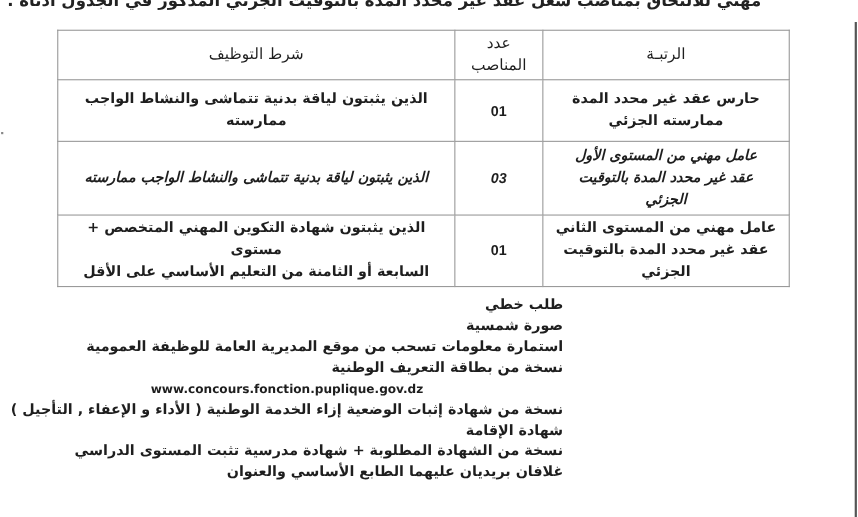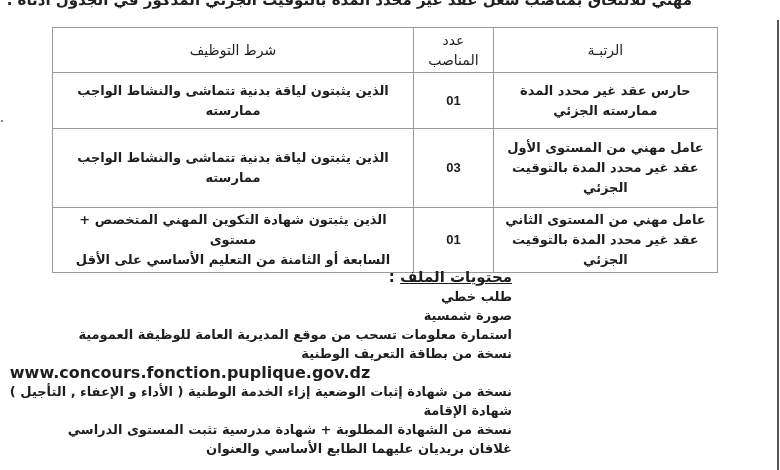--- a/index.html
+++ b/index.html
@@ -23,34 +23,34 @@
   table.jobs td, table.jobs th {
     border: 1.5px solid #9a9a9a; text-align: center; vertical-align: middle;
     font-size: 13px; font-weight: bold; padding: 0 4px; line-height: 20px; color: #1e1e1e;
   }
   table.jobs th { font-weight: normal; font-size: 14px; }
   .col-rank { width: 224px; margin-left: 44px; }
   .col-count { width: 72px; }
   .col-cond { width: 368px; }
   .h-head { height: 45px; }
   .h-r1 { height: 56px; }
-  .h-r2 { height: 79px; }
+  .h-r2 { height: 67px; font-style: italic; }
   .h-r3 { height: 65px; }
   .count { font-family: "Liberation Sans", sans-serif; font-size: 14px; margin-top: 39px; }
   .rank-text { font-size: 14px; line-height: 21px; }
   .count-head { line-height: 18px; }
   .contents {
     position: absolute; right: 268px; top: 268px; direction: rtl; text-align: right;
     font-size: 13px; font-weight: bold; line-height: 19px; color: #1e1e1e; white-space: nowrap;
   }
   .contents .title { font-size: 15px; }
   .contents .title u { text-decoration: underline; }
   .contents .url {
-    font-family: "DejaVu Sans", sans-serif; font-size: 16px; direction: ltr;
-    text-align: left; display: block;
+    font-family: "DejaVu Sans", sans-serif; font-size: 11px; direction: ltr;
+    text-align: center; display: block;
   }
   .contents .item { display: block; }
 </style>
 </head>
 <body>
 
 <div class="top-line">مهني للالتحاق بمناصب شغل عقد غير محدد المدة بالتوقيت الجزئي المذكور في الجدول أدناه .</div>
 <div class="right-edge"></div>
 <div class="stray-mark"></div>
 
@@ -94,21 +94,20 @@
     <td class="count">01</td>
     <td>
       <div>الذين يثبتون شهادة التكوين المهني المتخصص + مستوى</div>
       <div>السابعة أو الثامنة من التعليم الأساسي على الأقل</div>
     </td>
   </tr>
 </tbody>
   </table>
 
 <div class="contents">
-  <div class="title"><u>محتويات الملف</u><span> :</span></div>
   <span class="item">طلب خطي</span>
   <span class="item">صورة شمسية</span>
   <span class="item">استمارة معلومات تسحب من موقع المديرية العامة للوظيفة العمومية</span>
   <span class="item">نسخة من بطاقة التعريف الوطنية</span>
   <span class="url">www.concours.fonction.puplique.gov.dz</span>
   <span class="item">نسخة من شهادة إثبات الوضعية إزاء الخدمة الوطنية ( الأداء و الإعفاء , التأجيل )</span>
   <span class="item">شهادة الإقامة</span>
   <span class="item">نسخة من الشهادة المطلوبة + شهادة مدرسية تثبت المستوى الدراسي</span>
   <span class="item">غلافان بريديان عليهما الطابع الأساسي والعنوان</span>
 </div>

